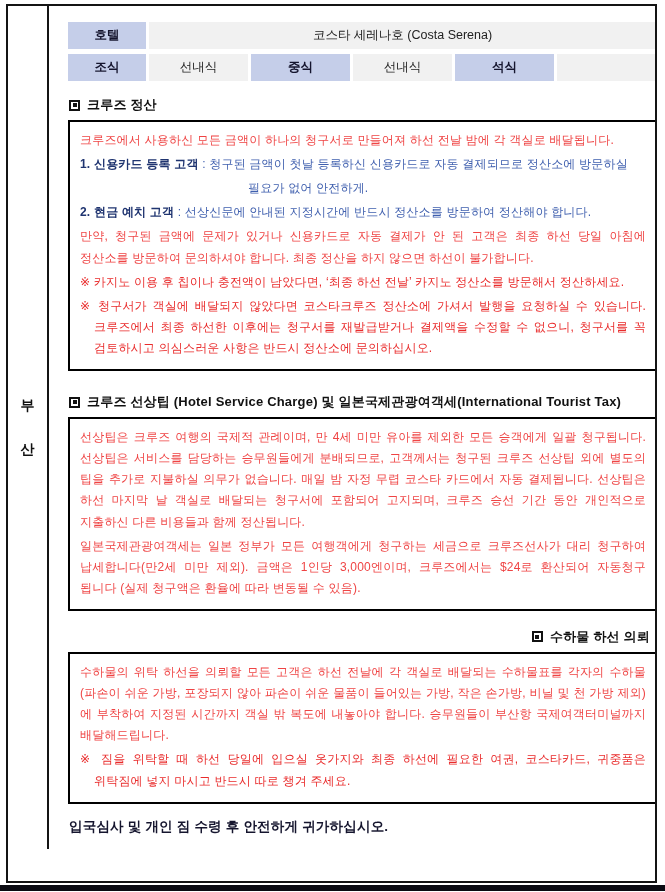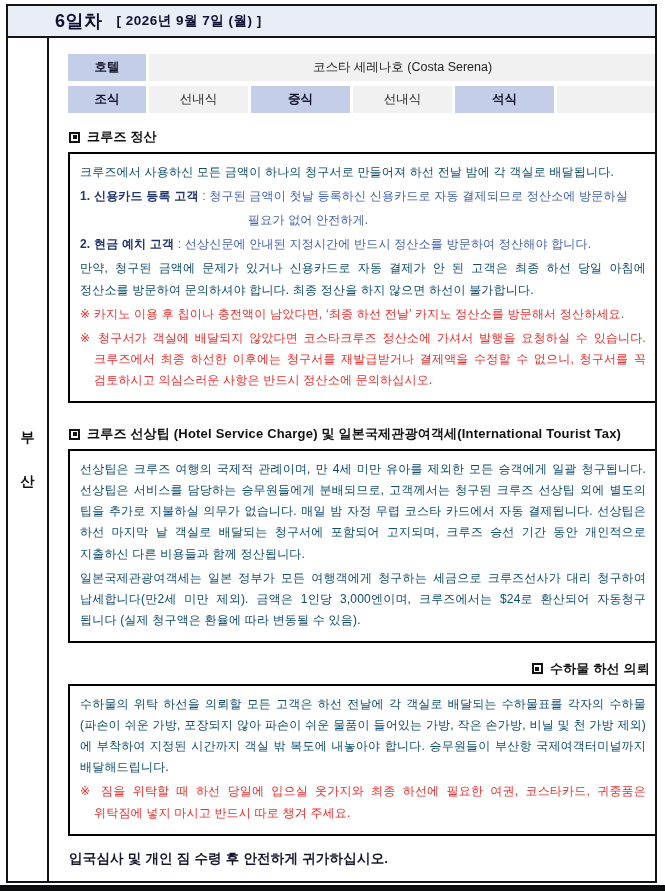--- a/index.html
+++ b/index.html
@@ -48,21 +48,21 @@
     display:flex; align-items:center; justify-content:center; background:#fff; }
   .marker i { display:block; width:4px; height:4px; background:#111; }
 
   
   .tbox {
     border:2px solid #000; width:590px; padding:5px 10px 7px 10px;
     font-size:12px; line-height:1.76; letter-spacing:0.2px;
     text-align:justify; word-break:keep-all;
   }
   .tbox p { margin:3px 0; }
-  .black { color:#0c4a6e; }
+  .black { color:#ef4444; }
   .navy  { color:#1f3470; }
   .blue  { color:#3f5fae; }
   .red   { color:#e92b2b; }
   .b     { font-weight:bold; }
   .indent2 { padding-left:168px; }
   .hang { padding-left:14px; text-indent:-14px; }
 
   
   .arrival { display:flex; align-items:center; gap:7px; margin:13px 0 0 1px; }
   .arrow-circle-icon { width:16px; height:16px; flex:0 0 16px; display:block; }
@@ -73,24 +73,20 @@
     font-size:13.5px; font-weight:bold; color:#15152e; letter-spacing:0.2px; }
 
   .bottom-bar { position:absolute; left:0; bottom:1px; width:665px; height:6px; background:#0b0b12; }
 </style>
 </head>
 <body>
 
 <div class="page">
   <div class="doc">
 
-    <div class="doc-header">
-      <span class="day">6일차</span>
-      <span class="date">[ 2026년 9월 7일 (월) ]</span>
-    </div>
 
     <div class="doc-body">
 
       <div class="side-col">
         <span>부</span>
         <span>산</span>
       </div>
 
       <div class="main-col">
 

